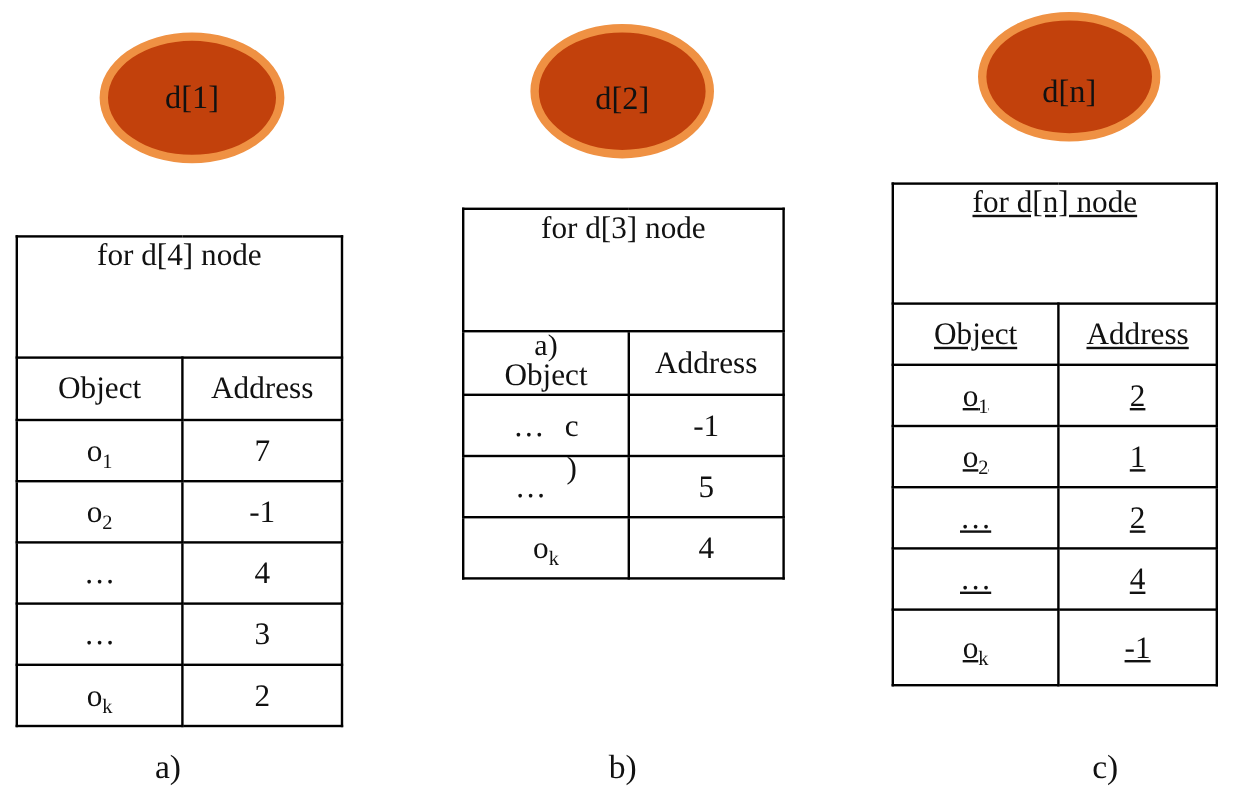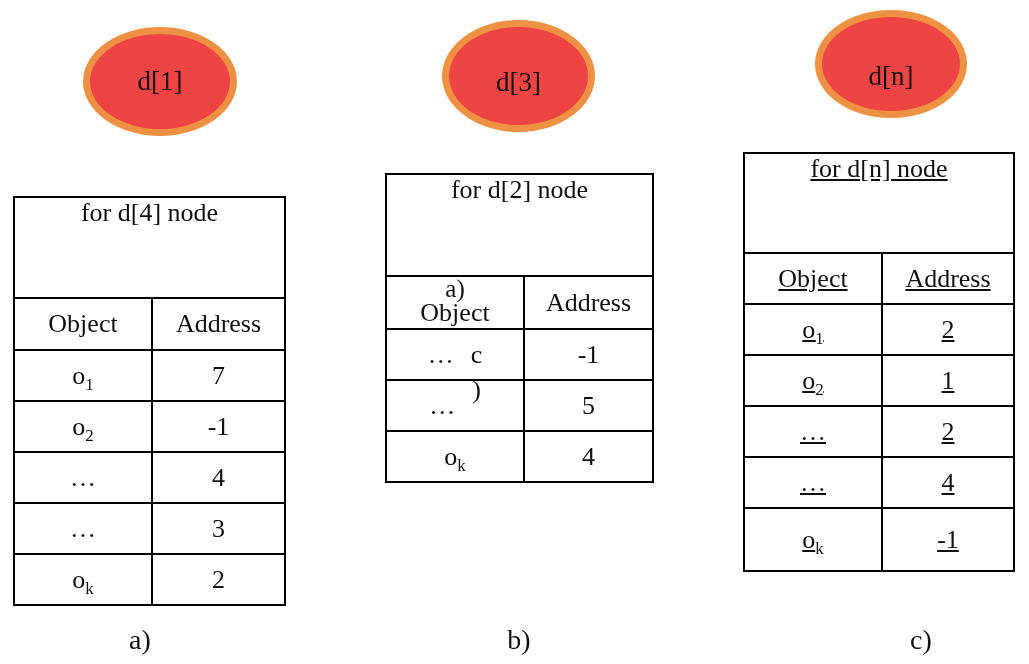--- a/index.html
+++ b/index.html
@@ -12,21 +12,21 @@
   }
   .canvas { position: relative; width: 1029px; height: 664px; background: #ffffff; }
 
   
   .ellipse {
     position: absolute;
     border: 7px solid #15803d;
     border-radius: 50%;
     box-sizing: border-box;
     display: flex; align-items: center; justify-content: center;
-    background: #ef4444;
+    background: #c2410c;
   }
   .e1 { left: 83px;  top: 27px; width: 154px; height: 109px; }
   .e2 { left: 442px; top: 20px; width: 153px; height: 112px; padding-top: 12px; }
   .e3 { left: 815px; top: 10px; width: 152px; height: 108px; padding-top: 24px; }
   .node-label { font-size: 27px; }
 
   
   .node-table {
     position: absolute;
     border-collapse: collapse;
@@ -76,21 +76,21 @@
 </style>
 </head>
 <body>
 
 <div class="canvas">
 
   <div class="ellipse e1" style="border-color: rgb(239, 145, 67);">
     <span class="node-label">d[1]</span>
   </div>
   <div class="ellipse e2" style="border-color: rgb(239, 145, 67);">
-    <span class="node-label">d[3]</span>
+    <span class="node-label">d[2]</span>
   </div>
   <div class="ellipse e3" style="border-color: rgb(239, 145, 67); align-items: center;">
     <span class="node-label">d[n]</span>
   </div>
 
   <table class="node-table t1">
     <colgroup>
         <col class="c1">
         <col class="c2">
       </colgroup>
@@ -126,21 +126,21 @@
         </tr>
       </tbody>
     </table>
   <table class="node-table t2">
     <colgroup>
         <col class="c1">
         <col class="c2">
       </colgroup>
   <tbody>
         <tr class="title-row">
-          <td class="title-cell" colspan="2">for d[2] node</td>
+          <td class="title-cell" colspan="2">for d[3] node</td>
         </tr>
         <tr class="hdr-row">
           <td class="hdr-cell">
             <div class="hdr-stack">
               <div class="hdr-prefix">a)</div>
               <div class="hdr-main">Object</div>
             </div>
           </td>
           <td class="hdr-cell">Address</td>
         </tr>

